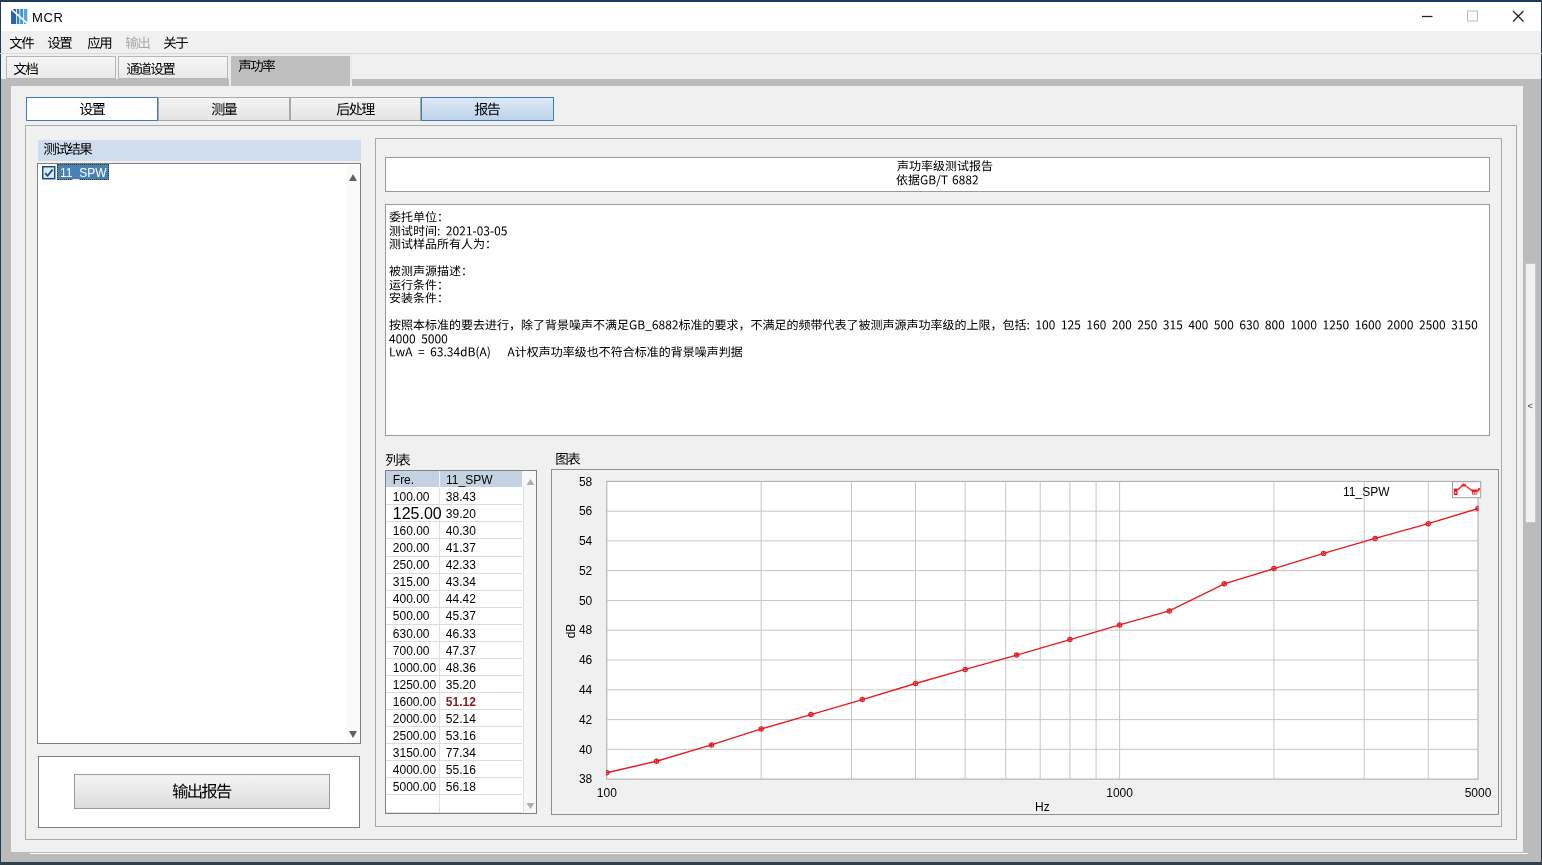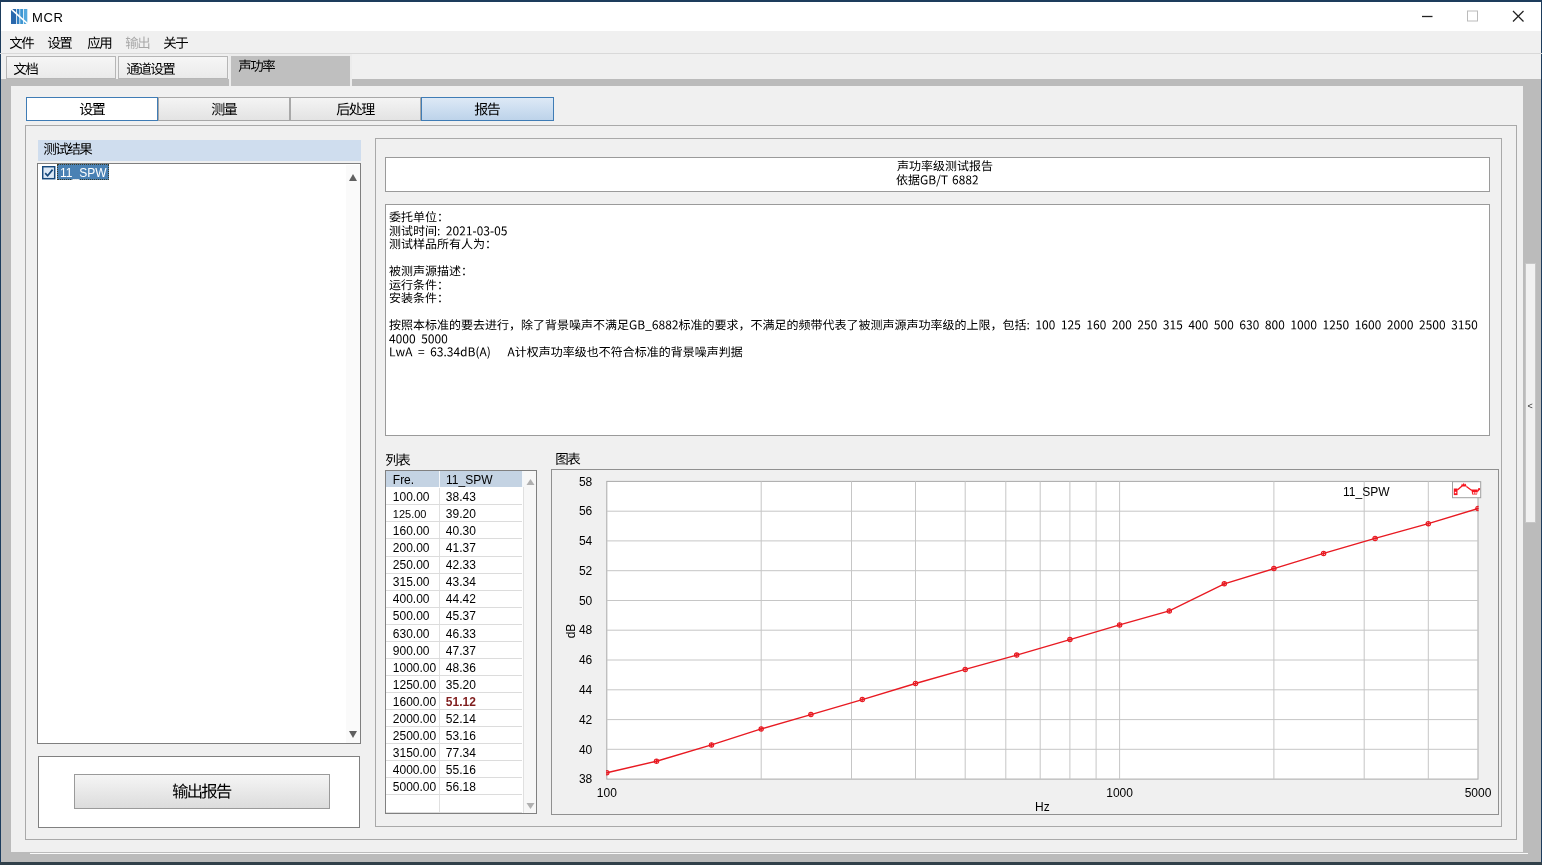--- a/index.html
+++ b/index.html
@@ -135,21 +135,21 @@
 <div style="position:absolute;left:392.8px;top:473px;font-size:12px;line-height:14px;color:#000;white-space:pre;">Fre.</div>
 <div style="position:absolute;left:446px;top:473px;font-size:12px;line-height:14px;color:#000;white-space:pre;">11_SPW</div>
 <div style="position:absolute;left:438.9px;top:471px;width:1.2px;height:342px;background:#e0e0e0;"></div>
 <div style="position:absolute;left:522.5px;top:471px;width:1.2px;height:342px;background:#e0e0e0;"></div>
 <div style="position:absolute;left:386px;top:487.3px;width:136px;height:1px;background:#fff;"></div>
 <div style="position:absolute;left:438.6px;top:471px;width:1.8px;height:16.3px;background:#f4f7fa;"></div>
 <div style="position:absolute;left:522.2px;top:471px;width:1.8px;height:16.3px;background:#f4f7fa;"></div>
 <div style="position:absolute;left:392.8px;top:490.0px;font-size:12px;line-height:14px;color:#000;white-space:pre;">100.00</div>
 <div style="position:absolute;left:445.8px;top:490.0px;font-size:12px;line-height:14px;color:#000;white-space:pre;">38.43</div>
 <div style="position:absolute;left:386px;top:504.3px;width:136px;height:1px;background:#dcdcdc;"></div>
-<div style="position:absolute;left:392.8px;top:507.07px;font-size:11px;line-height:14px;color:#000;white-space:pre;">125.00</div>
+<div style="position:absolute;left:392.8px;top:507.07px;font-size:16px;line-height:14px;color:#000;white-space:pre;">125.00</div>
 <div style="position:absolute;left:445.8px;top:507.07px;font-size:12px;line-height:14px;color:#000;white-space:pre;">39.20</div>
 <div style="position:absolute;left:386px;top:521.37px;width:136px;height:1px;background:#dcdcdc;"></div>
 <div style="position:absolute;left:392.8px;top:524.14px;font-size:12px;line-height:14px;color:#000;white-space:pre;">160.00</div>
 <div style="position:absolute;left:445.8px;top:524.14px;font-size:12px;line-height:14px;color:#000;white-space:pre;">40.30</div>
 <div style="position:absolute;left:386px;top:538.44px;width:136px;height:1px;background:#dcdcdc;"></div>
 <div style="position:absolute;left:392.8px;top:541.2099999999999px;font-size:12px;line-height:14px;color:#000;white-space:pre;">200.00</div>
 <div style="position:absolute;left:445.8px;top:541.2099999999999px;font-size:12px;line-height:14px;color:#000;white-space:pre;">41.37</div>
 <div style="position:absolute;left:386px;top:555.51px;width:136px;height:1px;background:#dcdcdc;"></div>
 <div style="position:absolute;left:392.8px;top:558.28px;font-size:12px;line-height:14px;color:#000;white-space:pre;text-align:center;">250.00</div>
 <div style="position:absolute;left:445.8px;top:558.28px;font-size:12px;line-height:14px;color:#000;white-space:pre;">42.33</div>
@@ -159,21 +159,21 @@
 <div style="position:absolute;left:386px;top:589.65px;width:136px;height:1px;background:#dcdcdc;"></div>
 <div style="position:absolute;left:392.8px;top:592.42px;font-size:12px;line-height:14px;color:#000;white-space:pre;">400.00</div>
 <div style="position:absolute;left:445.8px;top:592.42px;font-size:12px;line-height:14px;color:#000;white-space:pre;">44.42</div>
 <div style="position:absolute;left:386px;top:606.72px;width:136px;height:1px;background:#dcdcdc;"></div>
 <div style="position:absolute;left:392.8px;top:609.49px;font-size:12px;line-height:14px;color:#000;white-space:pre;">500.00</div>
 <div style="position:absolute;left:445.8px;top:609.49px;font-size:12px;line-height:14px;color:#000;white-space:pre;text-align:right;">45.37</div>
 <div style="position:absolute;left:386px;top:623.7900000000001px;width:136px;height:1px;background:#dcdcdc;"></div>
 <div style="position:absolute;left:392.8px;top:626.56px;font-size:12px;line-height:14px;color:#000;white-space:pre;">630.00</div>
 <div style="position:absolute;left:445.8px;top:626.56px;font-size:12px;line-height:14px;color:#000;white-space:pre;">46.33</div>
 <div style="position:absolute;left:386px;top:640.86px;width:136px;height:1px;background:#dcdcdc;"></div>
-<div style="position:absolute;left:392.8px;top:643.6299999999999px;font-size:12px;line-height:14px;color:#000;white-space:pre;">900.00</div>
+<div style="position:absolute;left:392.8px;top:643.6299999999999px;font-size:12px;line-height:14px;color:#000;white-space:pre;">700.00</div>
 <div style="position:absolute;left:445.8px;top:643.6299999999999px;font-size:12px;line-height:14px;color:#000;white-space:pre;">47.37</div>
 <div style="position:absolute;left:386px;top:657.93px;width:136px;height:1px;background:#dcdcdc;"></div>
 <div style="position:absolute;left:392.8px;top:660.6999999999999px;font-size:12px;line-height:14px;color:#000;white-space:pre;">1000.00</div>
 <div style="position:absolute;left:445.8px;top:660.6999999999999px;font-size:12px;line-height:14px;color:#000;white-space:pre;">48.36</div>
 <div style="position:absolute;left:386px;top:675.0px;width:136px;height:1px;background:#dcdcdc;"></div>
 <div style="position:absolute;left:392.8px;top:677.77px;font-size:12px;line-height:14px;color:#000;white-space:pre;">1250.00</div>
 <div style="position:absolute;left:445.8px;top:677.77px;font-size:12px;line-height:14px;color:#000;white-space:pre;">35.20</div>
 <div style="position:absolute;left:386px;top:692.07px;width:136px;height:1px;background:#dcdcdc;"></div>
 <div style="position:absolute;left:392.8px;top:694.8399999999999px;font-size:12px;line-height:14px;color:#000;white-space:pre;">1600.00</div>
 <div style="position:absolute;left:445.8px;top:694.8399999999999px;font-size:12px;line-height:14px;color:#7f1d1d;white-space:pre;font-weight:bold;">51.12</div>

